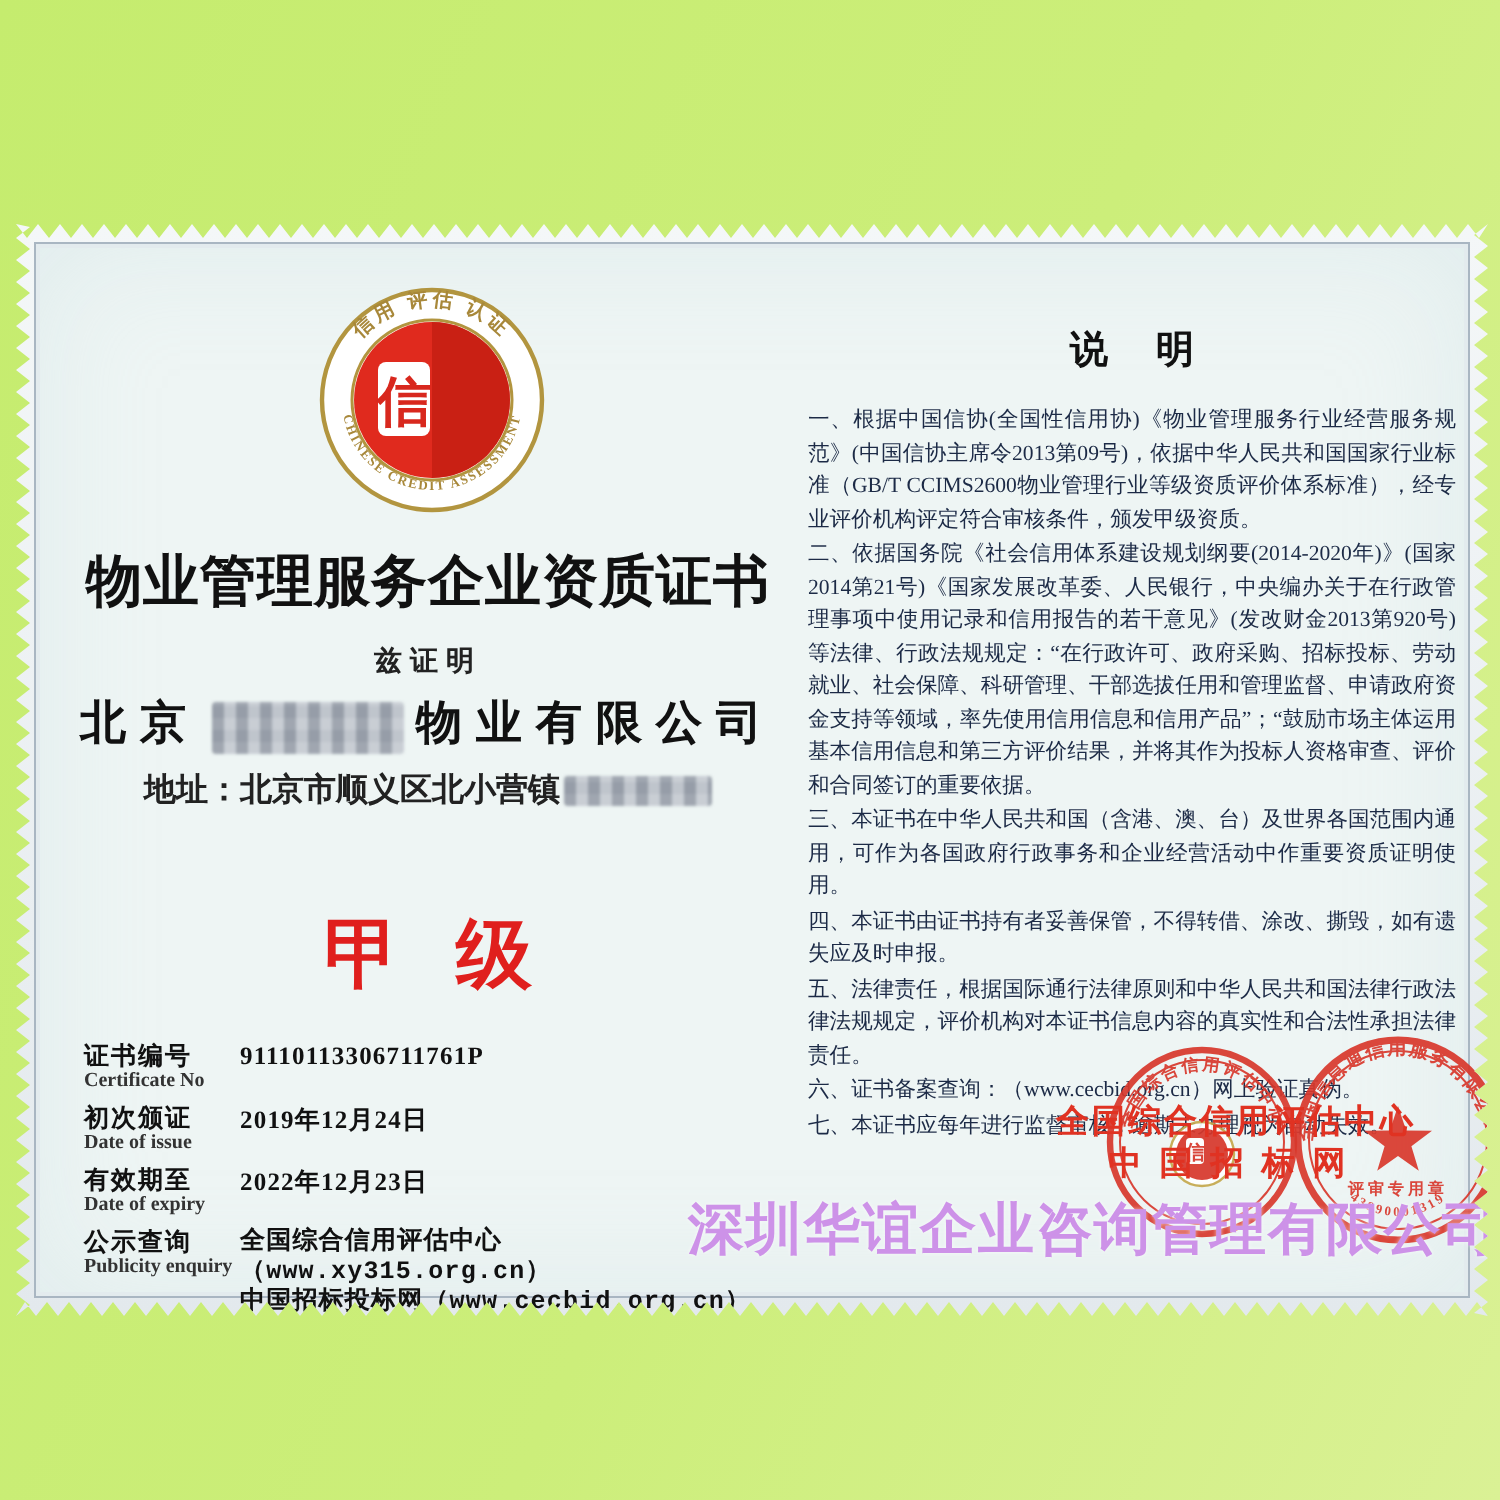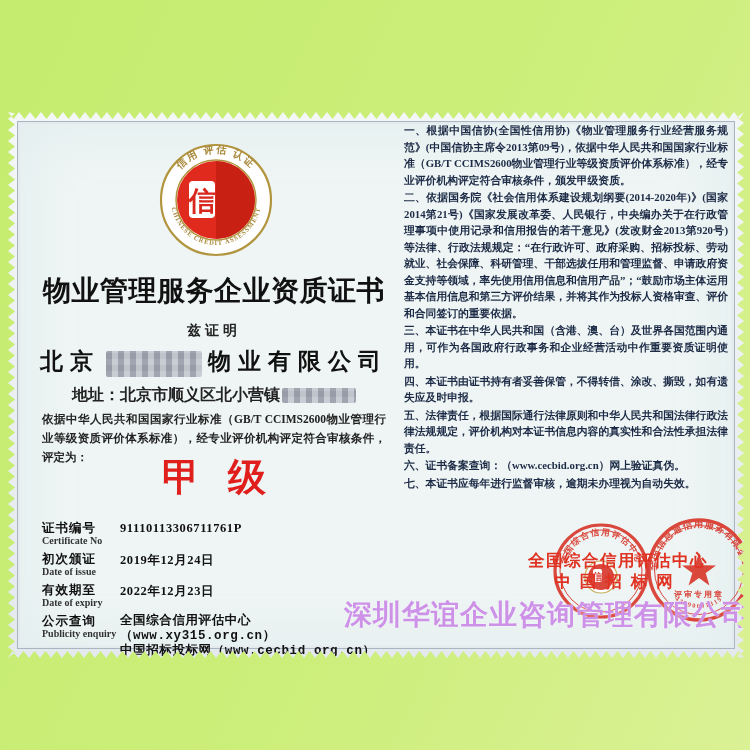--- a/index.html
+++ b/index.html
@@ -42,21 +42,21 @@
   .fields{position:absolute;left:14px;top:398px;width:352px;}
   .frow{display:flex;margin-bottom:7px;}
   .flabel{width:78px;flex:0 0 78px;}
   .flabel .zh{font-size:12.5px;font-weight:900;color:#111;letter-spacing:1px;}
   .flabel .en{font-size:10px;font-weight:700;color:#333;line-height:7px;}
   .fvalue{font-size:12.5px;font-weight:900;color:#111;letter-spacing:.6px;padding-top:1px;}
   .fvalue div{line-height:15px;font-family:Liberation Mono, monospace;}
 
   .notes-heading{margin:40px 0 14px 0;text-align:center;font-size:19px;font-weight:900;
                  color:#111;letter-spacing:24px;padding-left:24px;}
-  .note-p{font-size:10.8px;line-height:16.5px;color:#1c2a46;font-weight:700;
+  .note-p{font-size:10.8px;line-height:16.5px;color:#1c2a46;font-weight:400;
           text-align:justify;margin:0 0 1px 0;}
 
   .seal{position:absolute;}
   .seal-left{left:533px;top:399px;width:100px;height:100px;}
   .seal-right{left:626px;top:393px;width:110px;height:110px;}
   .seal-overlay{position:absolute;left:455px;top:428px;width:290px;text-align:center;
                 color:#e03222;font-weight:900;z-index:5;}
   .seal-overlay .l1{font-size:16.5px;letter-spacing:1.5px;line-height:21px;}
   .seal-overlay .l2{font-size:16.5px;letter-spacing:9px;line-height:21px;}
 
@@ -102,21 +102,20 @@
           <span>北京</span>
           <span class="mosaic company"></span>
           <span>物业有限公司</span>
         </div>
 
         <div class="address-line">
           <span>地址：北京市顺义区北小营镇</span>
           <span class="mosaic addr"></span>
         </div>
 
-        <div class="basis">依据中华人民共和国国家行业标准（GB/T CCIMS2600物业管理行业等级资质评价体系标准），经专业评价机构评定符合审核条件，评定为：</div>
 
         <div class="grade">甲级</div>
 
         <div class="fields">
           <div class="frow">
             <div class="flabel">
               <div class="zh">证书编号</div>
               <div class="en">Certificate No</div>
             </div>
             <div class="fvalue">91110113306711761P</div>
@@ -142,20 +141,21 @@
             </div>
             <div class="fvalue">
               <div>全国综合信用评估中心（www.xy315.org.cn）</div>
               <div>中国招标投标网（www.cecbid.org.cn）</div>
             </div>
           </div>
         </div>
       </div>
 
       <div class="right-col">
+        <div class="notes-heading">说明</div>
         <p class="note-p">一、根据中国信协(全国性信用协)《物业管理服务行业经营服务规范》(中国信协主席令2013第09号)，依据中华人民共和国国家行业标准（GB/T CCIMS2600物业管理行业等级资质评价体系标准），经专业评价机构评定符合审核条件，颁发甲级资质。</p>
         <p class="note-p">二、依据国务院《社会信用体系建设规划纲要(2014-2020年)》(国家2014第21号)《国家发展改革委、人民银行，中央编办关于在行政管理事项中使用记录和信用报告的若干意见》(发改财金2013第920号)等法律、行政法规规定：“在行政许可、政府采购、招标投标、劳动就业、社会保障、科研管理、干部选拔任用和管理监督、申请政府资金支持等领域，率先使用信用信息和信用产品”；“鼓励市场主体运用基本信用信息和第三方评价结果，并将其作为投标人资格审查、评价和合同签订的重要依据。</p>
         <p class="note-p">三、本证书在中华人民共和国（含港、澳、台）及世界各国范围内通用，可作为各国政府行政事务和企业经营活动中作重要资质证明使用。</p>
         <p class="note-p">四、本证书由证书持有者妥善保管，不得转借、涂改、撕毁，如有遗失应及时申报。</p>
         <p class="note-p">五、法律责任，根据国际通行法律原则和中华人民共和国法律行政法律法规规定，评价机构对本证书信息内容的真实性和合法性承担法律责任。</p>
         <p class="note-p">六、证书备案查询：（www.cecbid.org.cn）网上验证真伪。</p>
         <p class="note-p">七、本证书应每年进行监督审核，逾期未办理视为自动失效。</p>
       </div>
 
       <div class="seal seal-left">

